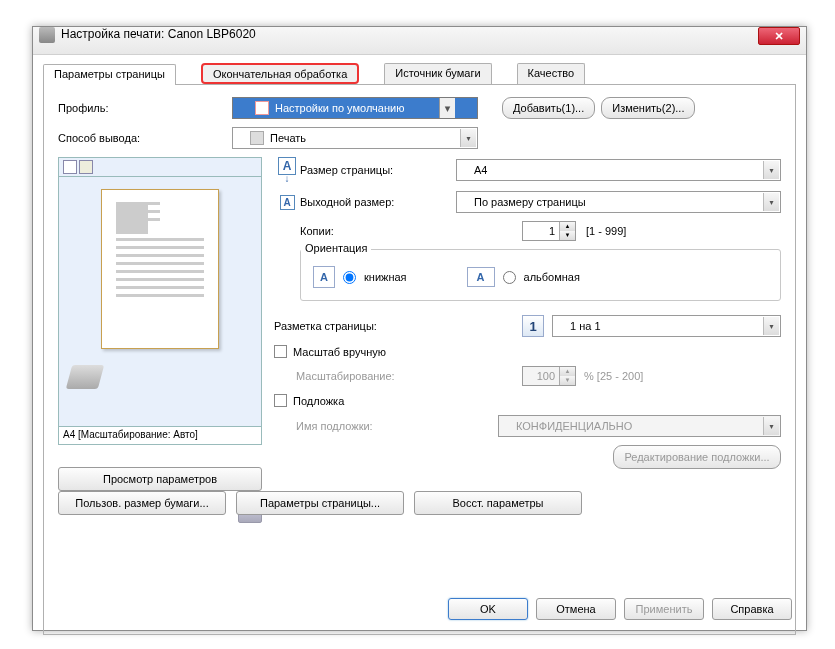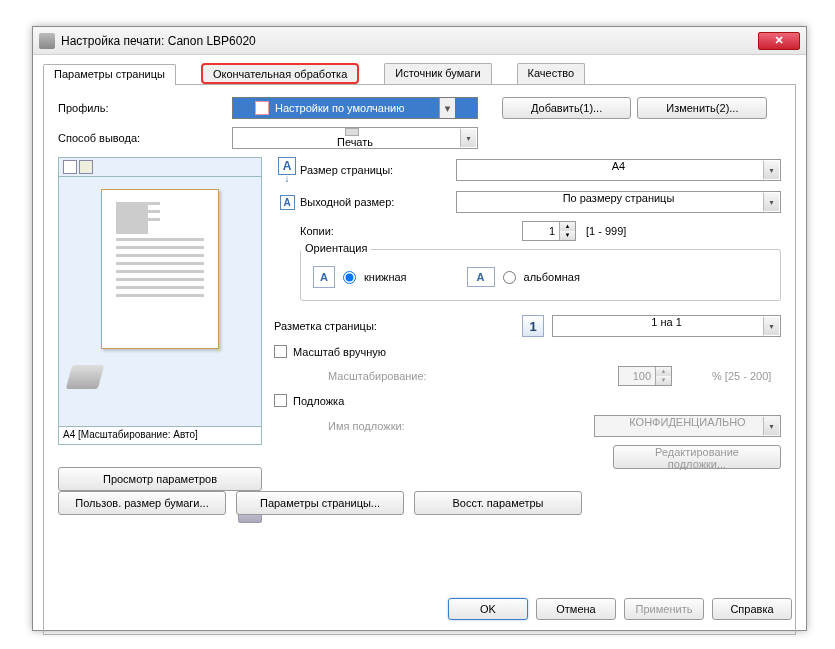--- a/index.html
+++ b/index.html
@@ -1,20 +1,20 @@
 <!DOCTYPE html>
 <html><head>
 <meta charset="utf-8">
 <style>
 * { box-sizing: border-box; margin: 0; padding: 0; font-family: 'Segoe UI', Tahoma, sans-serif; font-size: 11px; }
 body { background: #fff; width: 835px; height: 649px; position: relative; }
 
 
 .window { position: absolute; top: 26px; left: 32px; width: 775px; height: 605px; background: #fff; border: 1px solid #8b8b8b; box-shadow: 0 0 8px rgba(0,0,0,0.3); }
-.titlebar { height: 28px; background: linear-gradient(#f7f7f7,#e8e8e8); display: flex; align-items: center; padding: 0 6px; border-bottom: 1px solid #d0d0d0; }
+.titlebar { height: 28px; background: linear-gradient(#f7f7f7,#e8e8e8); display: flex; padding: 0 6px; border-bottom: 1px solid #d0d0d0; }
 .tb-icon { width: 16px; height: 16px; margin-right: 6px; background: linear-gradient(#bbb,#888); border-radius: 2px; }
 .tb-title { flex: 1; font-size: 12px; }
 .tb-close { width: 42px; height: 18px; background: linear-gradient(#e67,#c23); border: 1px solid #a11; border-radius: 2px; display: flex; align-items: center; justify-content: center; color: #fff; font-size: 11px; font-weight: bold; }
 
 .content { padding: 8px 10px; }
 
 
 .tabs { display: flex; height: 22px; border-bottom: 1px solid #b0b0b0; gap: 24px; }
 .tab { padding: 3px 10px 0; border: 1px solid #b0b0b0; border-bottom: none; background: #f0f0f0; margin-right: 1px; border-radius: 2px 2px 0 0; cursor: pointer; }
 .tab.active { background: #fff; position: relative; top: 1px; }
@@ -23,23 +23,23 @@
 .panel { border: 1px solid #b0b0b0; border-top: none; padding: 12px 14px 10px; height: 550px; }
 
 .row { display: flex; align-items: center; margin-bottom: 8px; }
 .lbl { width: 120px; }
 
 
 .profile-combo { width: 246px; height: 22px; background: #3c7ccc; color: #fff; display: flex; align-items: center; padding: 0 22px; border: 1px solid #7a7a7a; font-size: 11px; }
 .profile-combo .ico { width:14px; height:14px; background:#fff; margin-right:6px; border:1px solid #e99; }
 .profile-combo .arrow { margin-left:auto; color:#555; background:#f0f0f0; width:16px; height:20px; display:flex; align-items:center; justify-content:center; border-left:1px solid #999; }
 
-.btn-sm { height: 22px; padding: 0 28px; border: 1px solid #9a9a9a; background: linear-gradient(#fdfdfd,#e6e6e6); border-radius: 3px; margin-left: 6px; cursor: pointer; }
-
-.combo { height: 22px; border: 1px solid #9a9a9a; background: #fff; display: flex; align-items: center; padding: 0 17px; position: relative; flex-direction: column; }
+.btn-sm { height: 22px; padding: 0 10px; border: 1px solid #9a9a9a; background: linear-gradient(#fdfdfd,#e6e6e6); border-radius: 9px; margin-left: 6px; cursor: pointer; }
+
+.combo { height: 22px; border: 1px solid #9a9a9a; background: #fff; display: flex; align-items: center; padding: 0 17px; position: relative; }
 .combo .ico { width:14px;height:14px;margin-right:6px;background:#ddd;border:1px solid #aaa; }
 .combo .arrow { position:absolute;right:1px;top:1px;width:16px;height:18px;background:linear-gradient(#f6f6f6,#ddd);border-left:1px solid #bbb;display:flex;align-items:center;justify-content:center;font-size:8px;color:#555; }
 .combo.disabled { background:#f4f4f4; color:#999; }
 
 
 .main { display: flex; gap: 12px; margin-top: 6px; }
 .left-col { width: 204px; }
 .preview-hdr { height:20px; background:#e8f0fb; border:1px solid #9bb; display:flex; align-items:center; padding:0 4px; gap:2px; }
 .ph-ico { width:14px;height:14px;border:1px solid #88a;background:#fff; }
 .preview-box { height: 250px; background:#e8f0fb; border:1px solid #9bb; border-top:none; display:flex; flex-direction:column; align-items:center; padding:12px 0 6px; }
@@ -68,21 +68,21 @@
 .group { border:1px solid #c8c8c8; border-radius:3px; padding:10px 12px 12px; margin:4px 0 10px; position:relative; }
 .group-title { position:absolute; top:-8px; left:0; background:#fff; padding:0 4px; }
 .orient-row { display:flex; gap:60px; padding-top:6px; }
 .orient-opt { display:flex; align-items:center; gap:8px; }
 .orient-ico { width:22px;height:22px;border:1px solid #9ac;background:#fff;display:flex;align-items:center;justify-content:center;color:#36a;font-weight:bold; }
 .orient-ico.land { width:28px;height:20px; }
 
 .check { width:13px;height:13px;border:1px solid #888;background:#fff;margin-right:6px;display:inline-block;vertical-align:middle; }
 .num-ico { width:22px;height:22px;border:1px solid #9ac;background:linear-gradient(#fff,#dde8f5);display:flex;align-items:center;justify-content:center;color:#247;font-weight:bold;font-size:13px;margin-right:8px; }
 
-.disabled-txt { color:#999;gap:32px; }
+.disabled-txt { color:#999; }
 
 .bottom-btns { display:flex; justify-content:flex-start; gap:10px; margin-top:22px; }
 .bottom-btns .btn-md { width:168px; height:24px; border:1px solid #9a9a9a; background:linear-gradient(#fdfdfd,#e6e6e6); border-radius:3px; cursor:pointer; }
 
 .dialog-btns { position:absolute; bottom:10px; right:14px; display:flex; gap:8px; }
 .dlg-btn { width:80px;height:22px;border:1px solid #9a9a9a;background:linear-gradient(#fdfdfd,#e6e6e6);border-radius:3px;cursor:pointer;font-size:11px; }
 .dlg-btn.primary { border:1px solid #3c7ccc; box-shadow:0 0 2px #8bd; }
 .dlg-btn.disabled { color:#999; }
 </style>
 </head>

